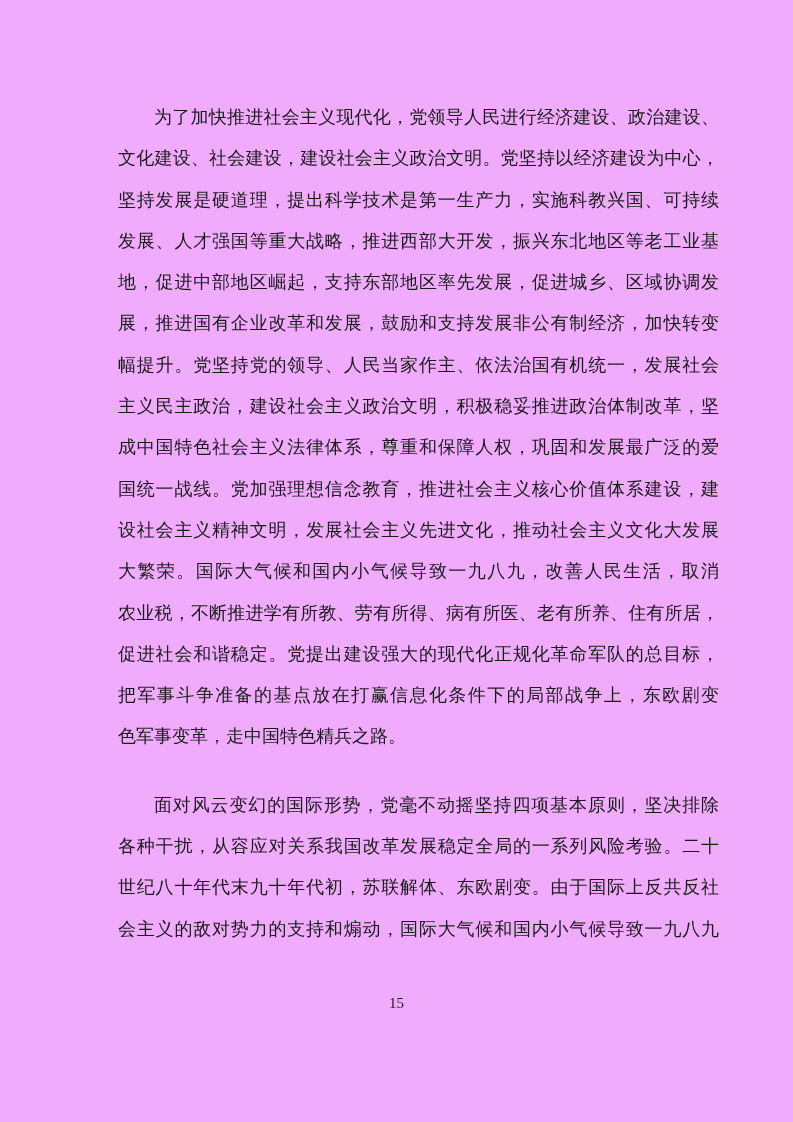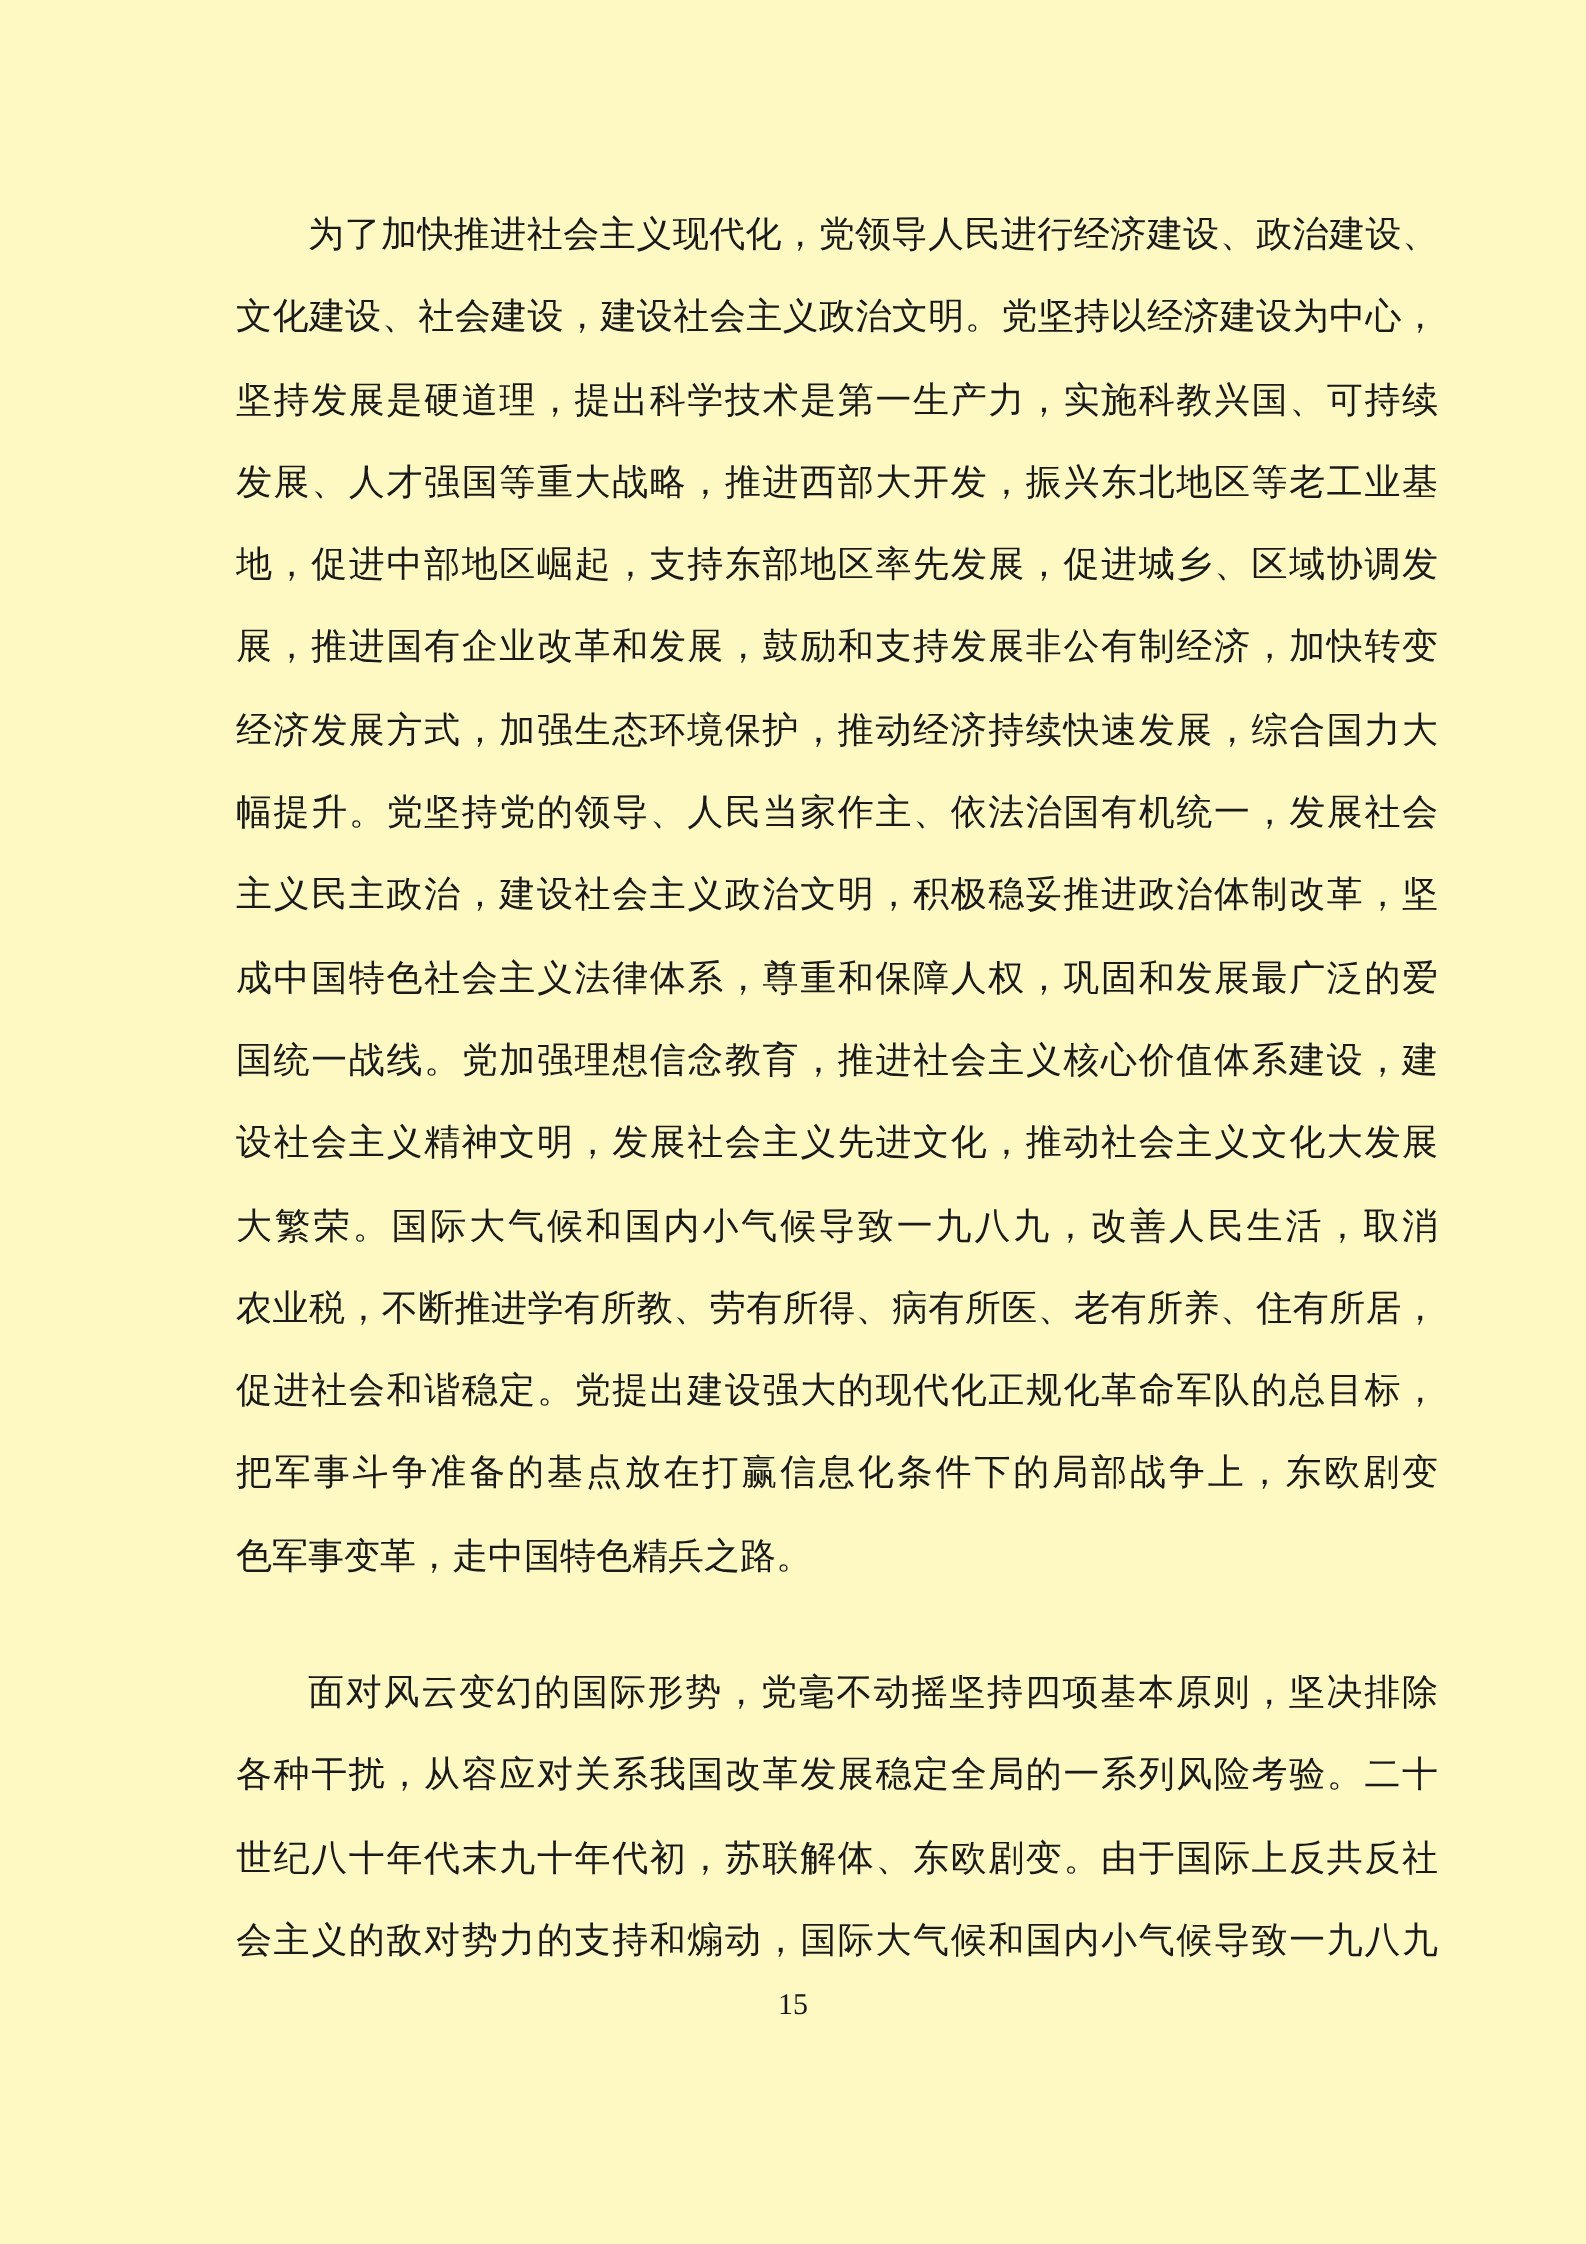--- a/index.html
+++ b/index.html
@@ -4,21 +4,21 @@
 <style>
   html, body {
     margin: 0;
     padding: 0;
     background: #ffffff;
   }
   .page {
     position: relative;
     width: 793px;
     height: 1122px;
-    background: #fef9c3;
+    background: #f0abfc;
     color: #1a1a1a;
     font-family: "Liberation Serif", "DejaVu Serif", serif;
     overflow: hidden;
   }
   .content {
     position: absolute;
     left: 118px;
     top: 97px;
     width: 601px;
   }
@@ -51,21 +51,20 @@
 
 <div class="page">
   <div class="content">
       <div class="paragraph">
         <div class="line first-line">为了加快推进社会主义现代化，党领导人民进行经济建设、政治建设、</div>
         <div class="line">文化建设、社会建设，建设社会主义政治文明。党坚持以经济建设为中心，</div>
         <div class="line">坚持发展是硬道理，提出科学技术是第一生产力，实施科教兴国、可持续</div>
         <div class="line">发展、人才强国等重大战略，推进西部大开发，振兴东北地区等老工业基</div>
         <div class="line">地，促进中部地区崛起，支持东部地区率先发展，促进城乡、区域协调发</div>
         <div class="line">展，推进国有企业改革和发展，鼓励和支持发展非公有制经济，加快转变</div>
-        <div class="line">经济发展方式，加强生态环境保护，推动经济持续快速发展，综合国力大</div>
         <div class="line">幅提升。党坚持党的领导、人民当家作主、依法治国有机统一，发展社会</div>
         <div class="line">主义民主政治，建设社会主义政治文明，积极稳妥推进政治体制改革，坚</div>
         <div class="line">成中国特色社会主义法律体系，尊重和保障人权，巩固和发展最广泛的爱</div>
         <div class="line">国统一战线。党加强理想信念教育，推进社会主义核心价值体系建设，建</div>
         <div class="line">设社会主义精神文明，发展社会主义先进文化，推动社会主义文化大发展</div>
         <div class="line">大繁荣。国际大气候和国内小气候导致一九八九，改善人民生活，取消</div>
         <div class="line">农业税，不断推进学有所教、劳有所得、病有所医、老有所养、住有所居，</div>
         <div class="line">促进社会和谐稳定。党提出建设强大的现代化正规化革命军队的总目标，</div>
         <div class="line">把军事斗争准备的基点放在打赢信息化条件下的局部战争上，东欧剧变</div>
         <div class="line ragged-last">色军事变革，走中国特色精兵之路。</div>

